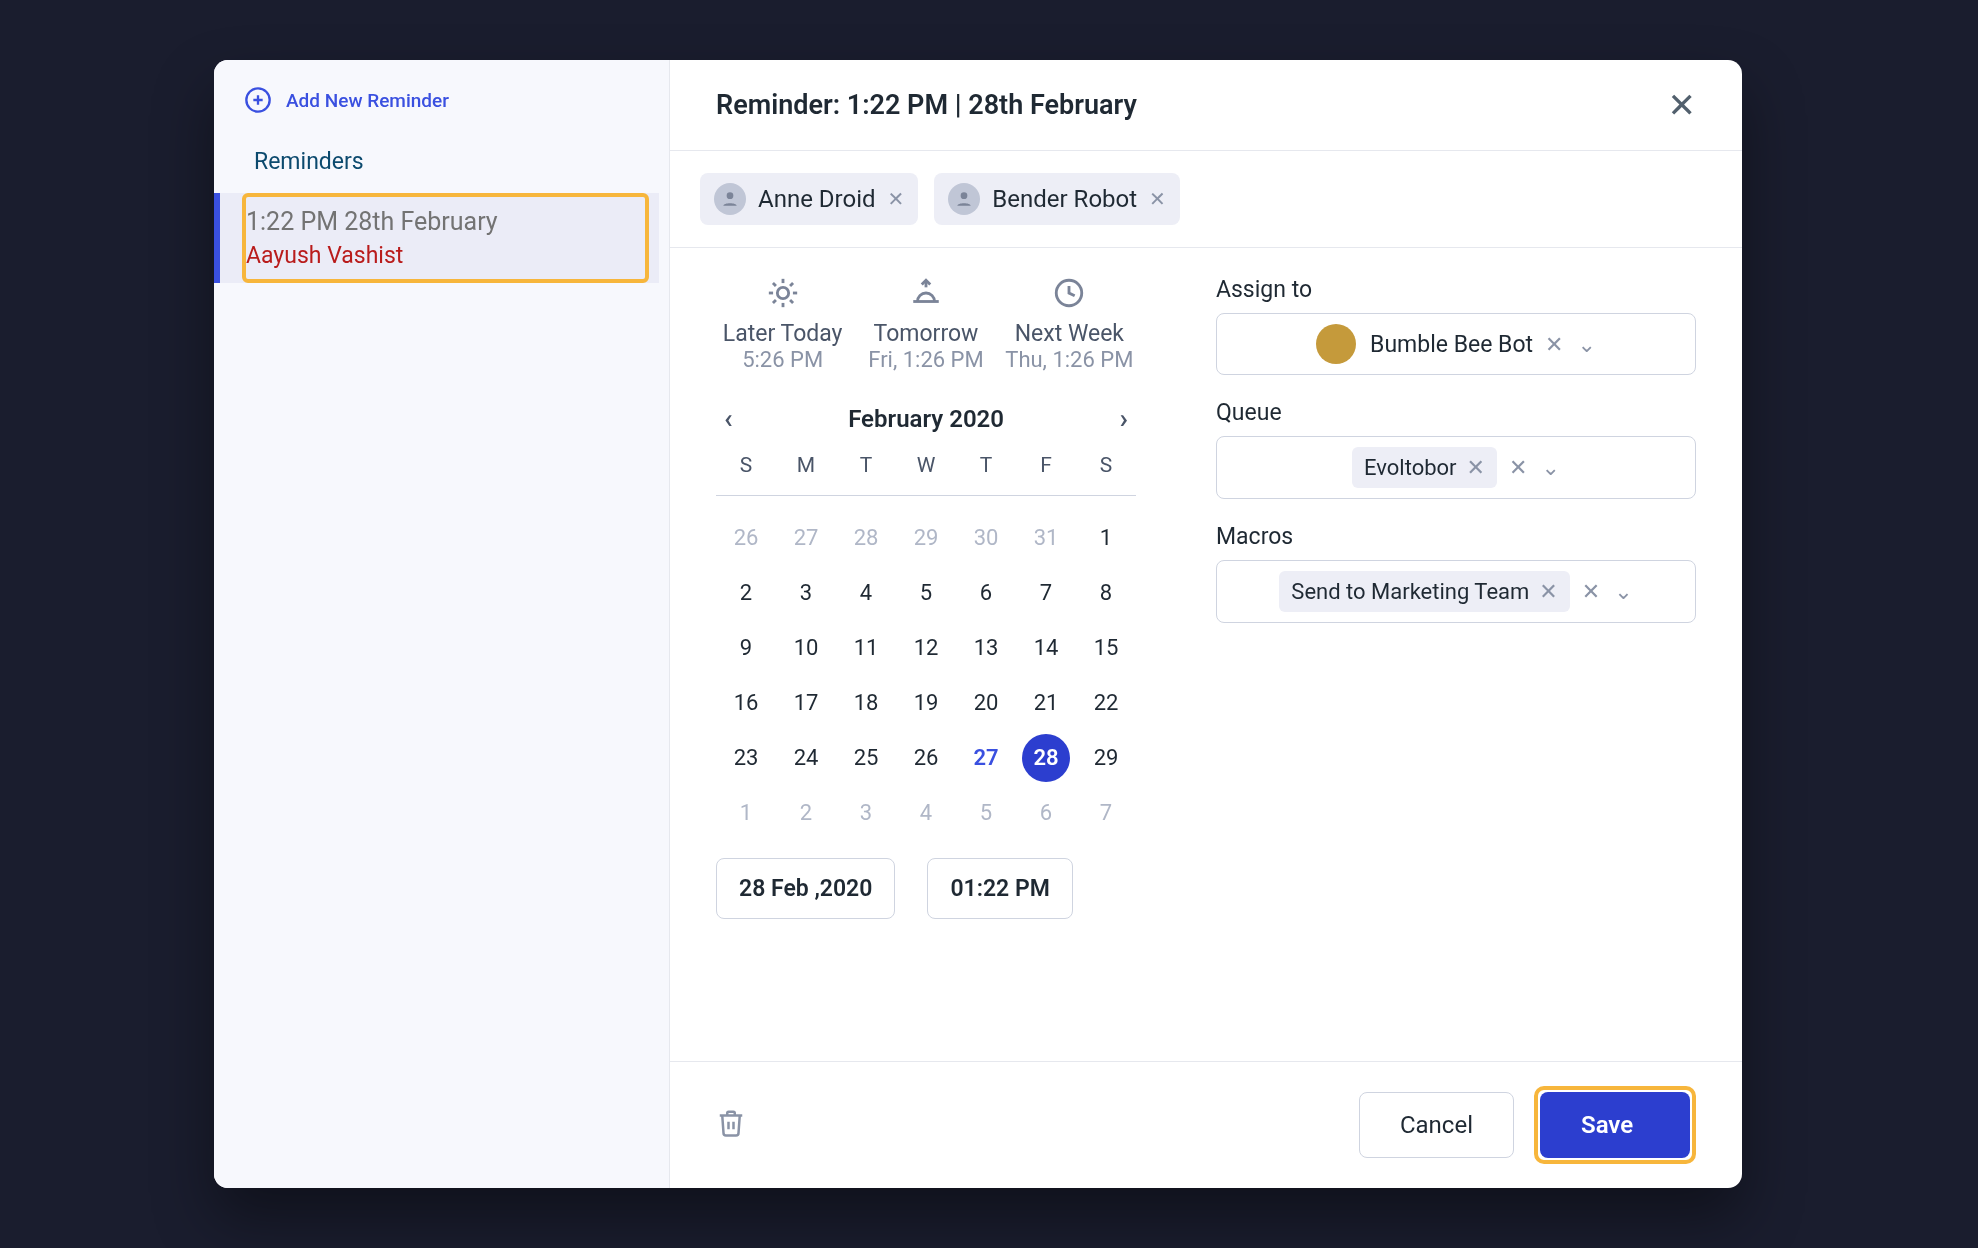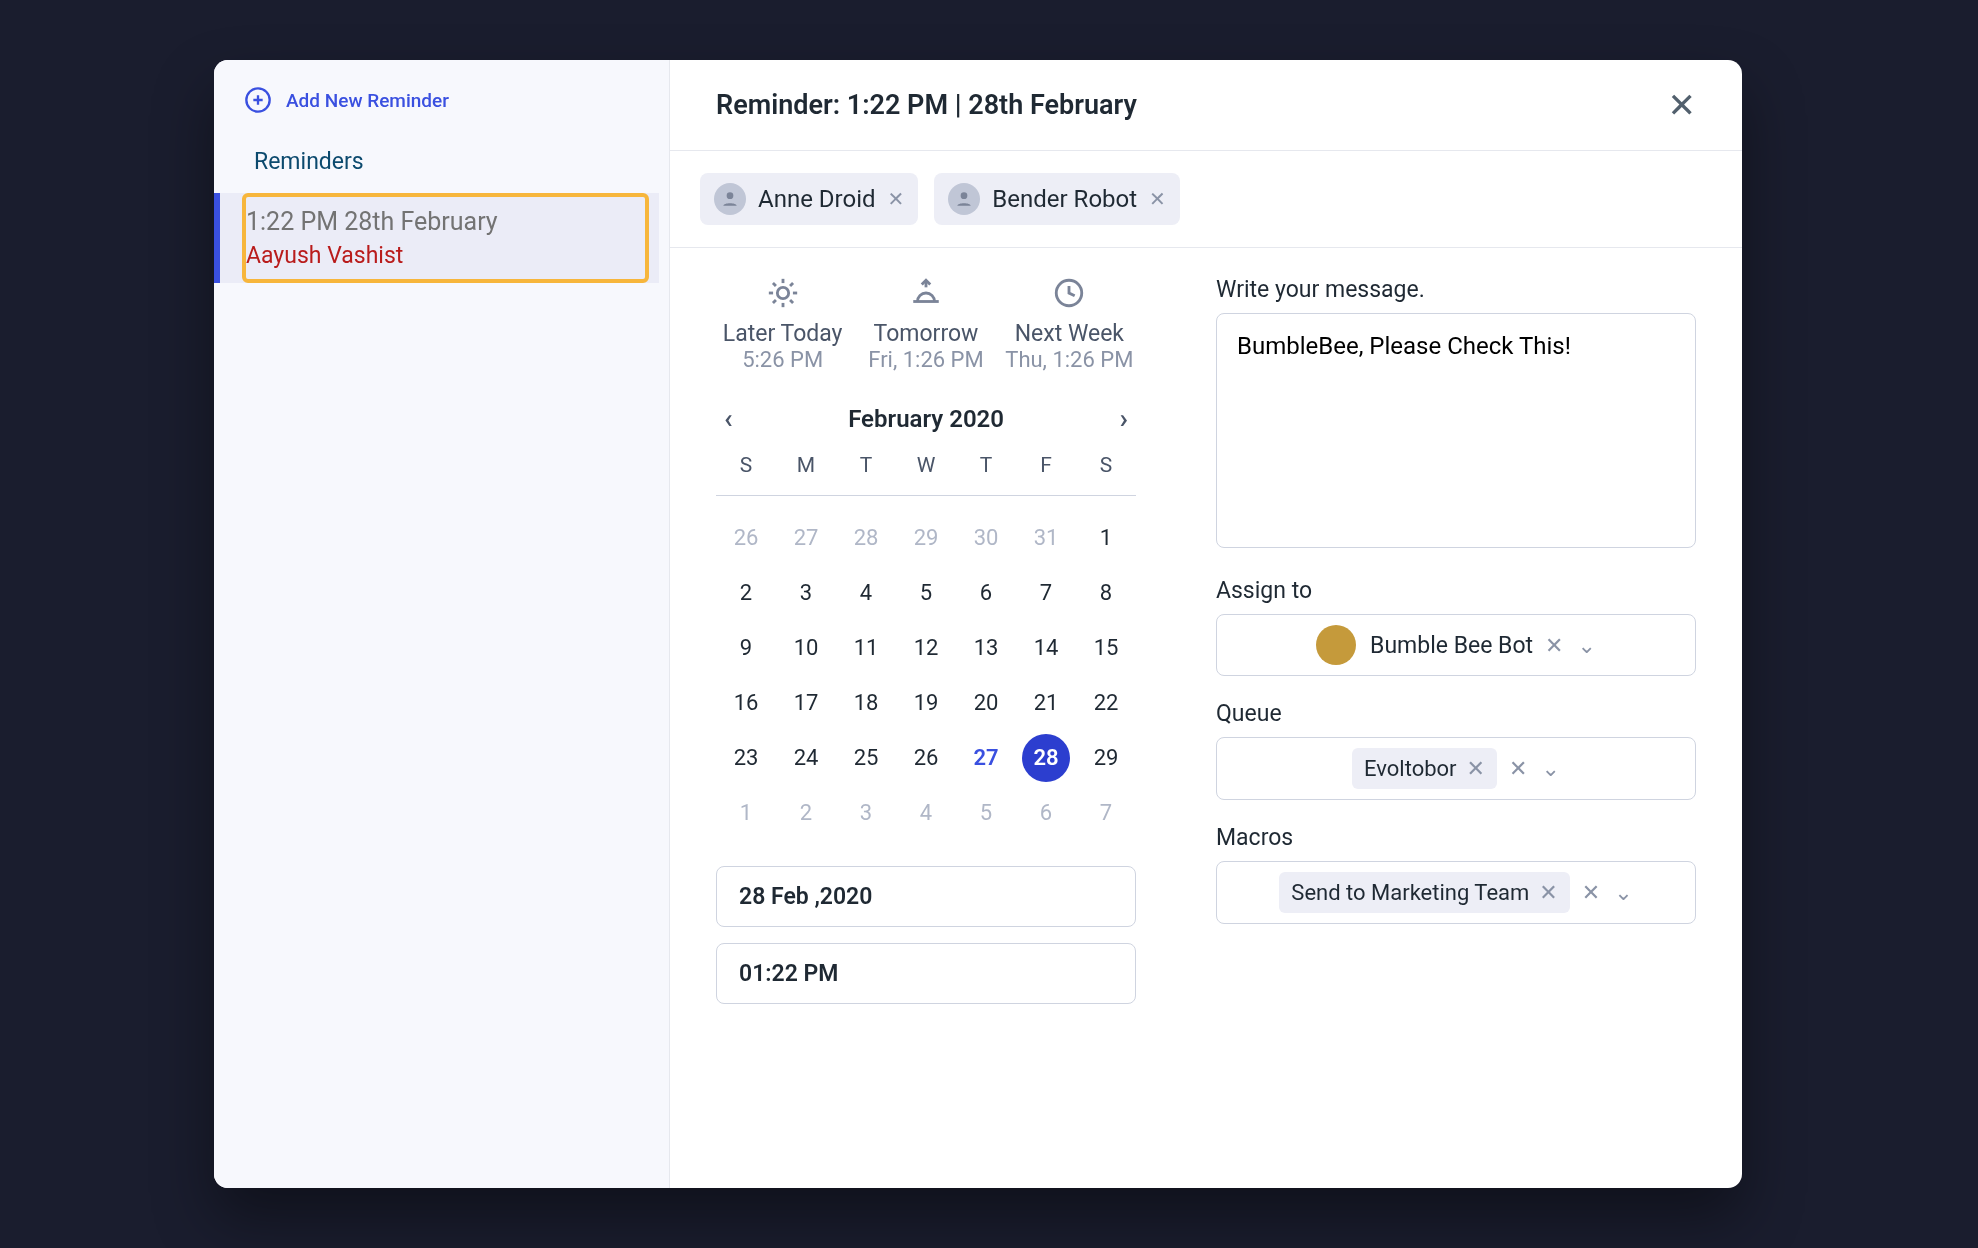--- a/index.html
+++ b/index.html
@@ -35,21 +35,21 @@
   
   .cal-head{display:flex;align-items:center;justify-content:space-between;padding:0 8px;font-size:24px;font-weight:600;margin-bottom:18px;}
   .cal-head .nav{cursor:pointer;color:#4a5568;font-size:28px;}
   .dow,.week{display:grid;grid-template-columns:repeat(7,1fr);text-align:center;}
   .dow{font-size:21px;color:#4a5568;margin-bottom:14px;padding-bottom:18px;border-bottom:1px solid #cfd4e0;}
   .week{row-gap:16px;}
   .day{height:55px;display:flex;align-items:center;justify-content:center;font-size:22px;color:#1f2933;cursor:pointer;border-radius:50%;}
   .day.dim{color:#b0b7c7;}
   .day.today{color:#3a50e0;font-weight:600;}
   .day.sel{background:#2c3ecf;color:#fff;width:48px;height:48px;margin:auto;font-weight:600;}
-  .date-time-row{display:flex;gap:16px;margin-top:26px;flex-direction:column;}
+  .date-time-row{display:flex;gap:32px;margin-top:18px;}
   .dt-box{border:1px solid #cfd4e0;border-radius:8px;padding:16px 22px;font-size:23px;font-weight:600;color:#1f2933;}
   
   .field-label{font-size:23px;color:#1f2933;margin-bottom:10px;}
   textarea.msg{width:100%;height:235px;border:1px solid #cfd4e0;border-radius:8px;padding:18px 20px;font-size:24px;resize:none;font-family:inherit;}
   .select{border:1px solid #cfd4e0;border-radius:8px;padding:10px 16px;display:flex;align-items:center;justify-content:center;gap:12px;}
   .select .val{display:flex;align-items:center;gap:14px;font-size:23px;}
   .select .val .av{width:40px;height:40px;border-radius:50%;background:#c59a3b;}
   .select .ctl{display:flex;gap:14px;color:#8a93a6;}
   .select .ctl span{cursor:pointer;}
   .tag{background:#edeef6;border-radius:6px;padding:8px 12px;font-size:22px;display:inline-flex;align-items:center;gap:10px;}
@@ -225,24 +225,20 @@
             </div>
           </div>
 
         <div class="date-time-row">
           <div class="dt-box">28 Feb ,2020</div>
           <div class="dt-box">01:22 PM</div>
         </div>
       </div>
 
       <div class="col-right">
-        <div>
-          <div class="field-label">Write your message.</div>
-          <textarea class="msg" style="">BumbleBee, Please Check This!</textarea>
-        </div>
 
         <div>
           <div class="field-label">Assign to</div>
           <div class="select">
             <div class="val">
               <div class="av"></div>
               <span>Bumble Bee Bot</span>
             </div>
             <div class="ctl">
               <span>✕</span>
@@ -278,15 +274,32 @@
             </div>
             <div class="ctl">
               <span>✕</span>
               <span>⌄</span>
             </div>
           </div>
         </div>
       </div>
     </div>
 
+    <div class="footer">
+      <div class="trash">
+        <svg width="30" height="30" viewBox="0 0 24 24" fill="none" stroke="currentColor" stroke-width="2">
+            <polyline points="3 6 5 6 21 6"></polyline>
+            <path d="M19 6l-1 14a2 2 0 0 1-2 2H8a2 2 0 0 1-2-2L5 6"></path>
+            <path d="M10 11v6"></path>
+            <path d="M14 11v6"></path>
+            <path d="M9 6V4a1 1 0 0 1 1-1h4a1 1 0 0 1 1 1v2"></path>
+          </svg>
+      </div>
+      <div class="actions">
+        <div class="btn cancel">Cancel</div>
+        <div class="save-wrap">
+          <div class="btn save">Save</div>
+        </div>
+      </div>
+    </div>
 
   </div>
 </div>
 
 </body></html>

